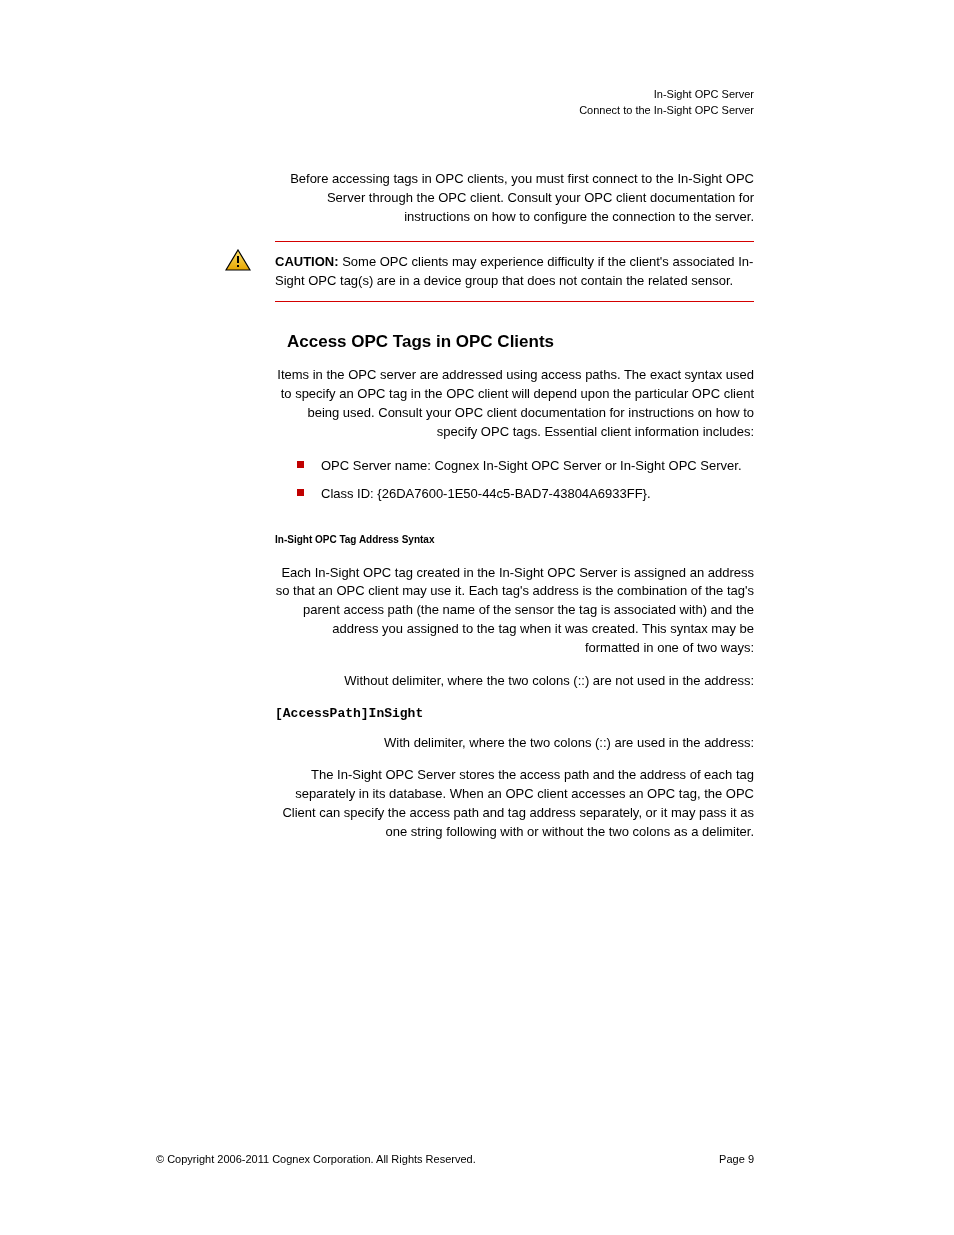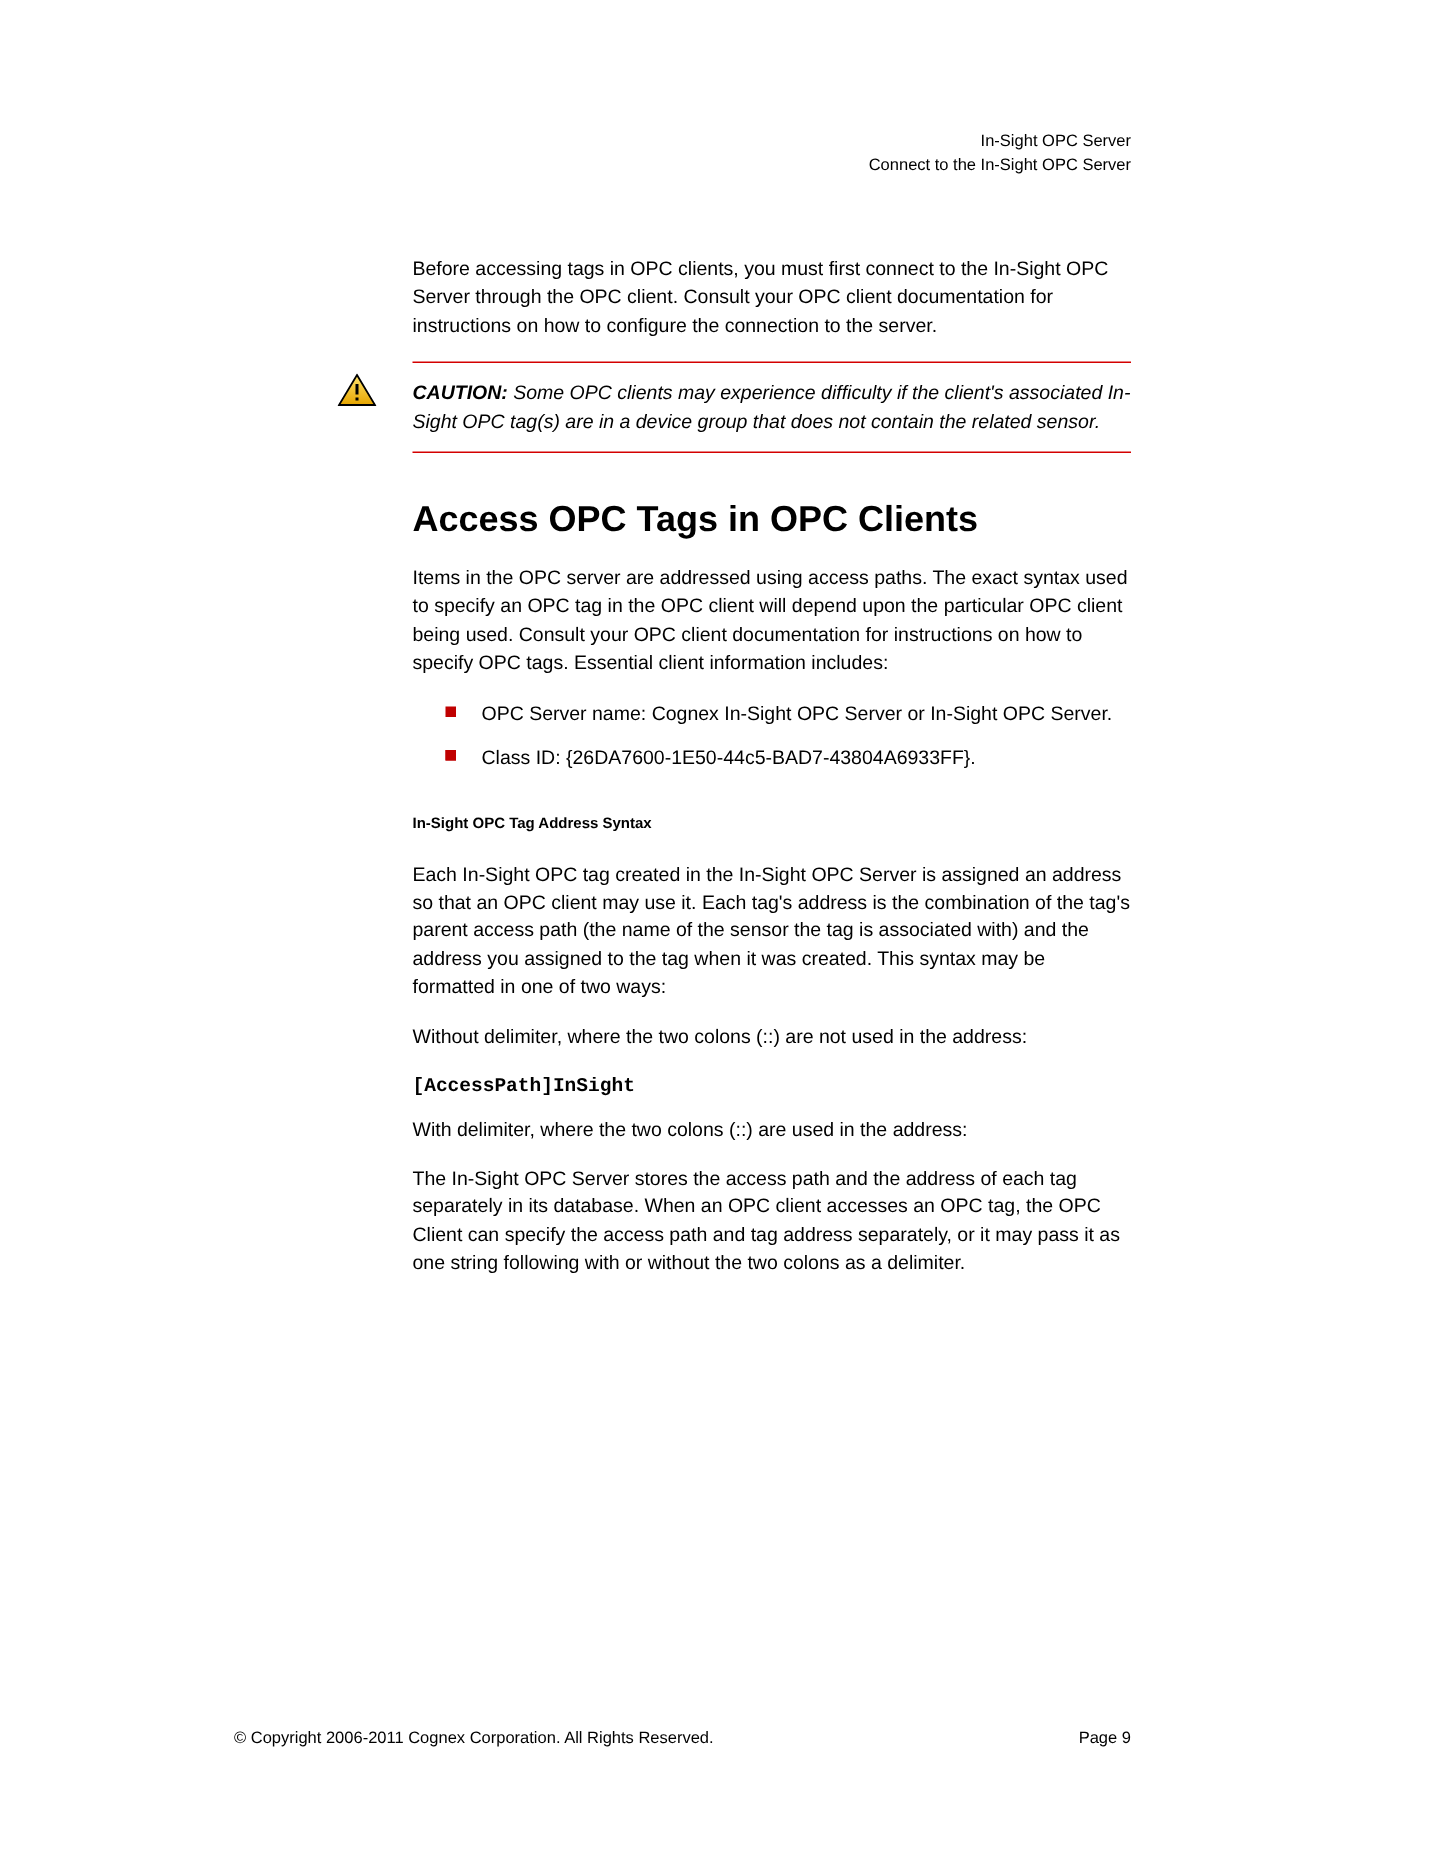--- a/index.html
+++ b/index.html
@@ -35,53 +35,53 @@
     font-size: 11px;
   }
   .content {
     margin-left: 125px;
     margin-top: 60px;
     font-size: 13px;
     line-height: 1.45;
   }
   .content p {
     margin: 0 0 14px 0;
+    text-align: right;
   }
   .caution-wrap {
     position: relative;
     margin: 14px 0 24px 0;
   }
   .caution-rule-top {
     border-top: 1px solid #d40000;
     margin-left: 0;
   }
   .caution-rule-bot {
     border-top: 1px solid #d40000;
     margin-left: 0;
   }
   .caution-body {
     padding: 10px 0 10px 0;
     font-size: 13px;
     line-height: 1.5;
-    font-style: italic;
   }
   .caution-icon {
     position: absolute;
     left: -50px;
     top: 8px;
     width: 26px;
     height: 22px;
   }
   .caution-label {
     font-weight: bold;
   }
   h2.section {
-    font-size: 24px;
+    font-size: 17px;
     font-weight: bold;
-    margin: 28px 0 12px 0;
+    margin: 28px 0 12px 12px;
   }
   h3.subsection {
     font-size: 10px;
     font-weight: bold;
     margin: 28px 0 16px 0;
   }
   ul.redbullets {
     list-style: none;
     padding: 0;
     margin: 0 0 14px 22px;

